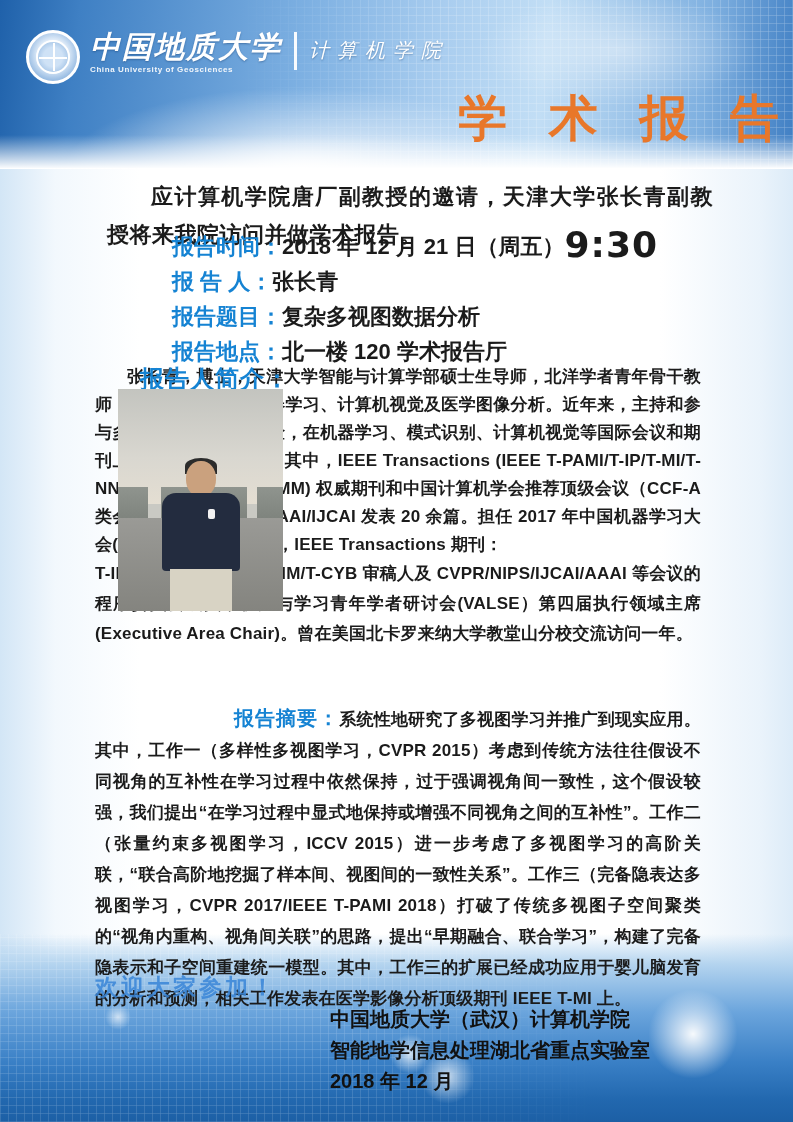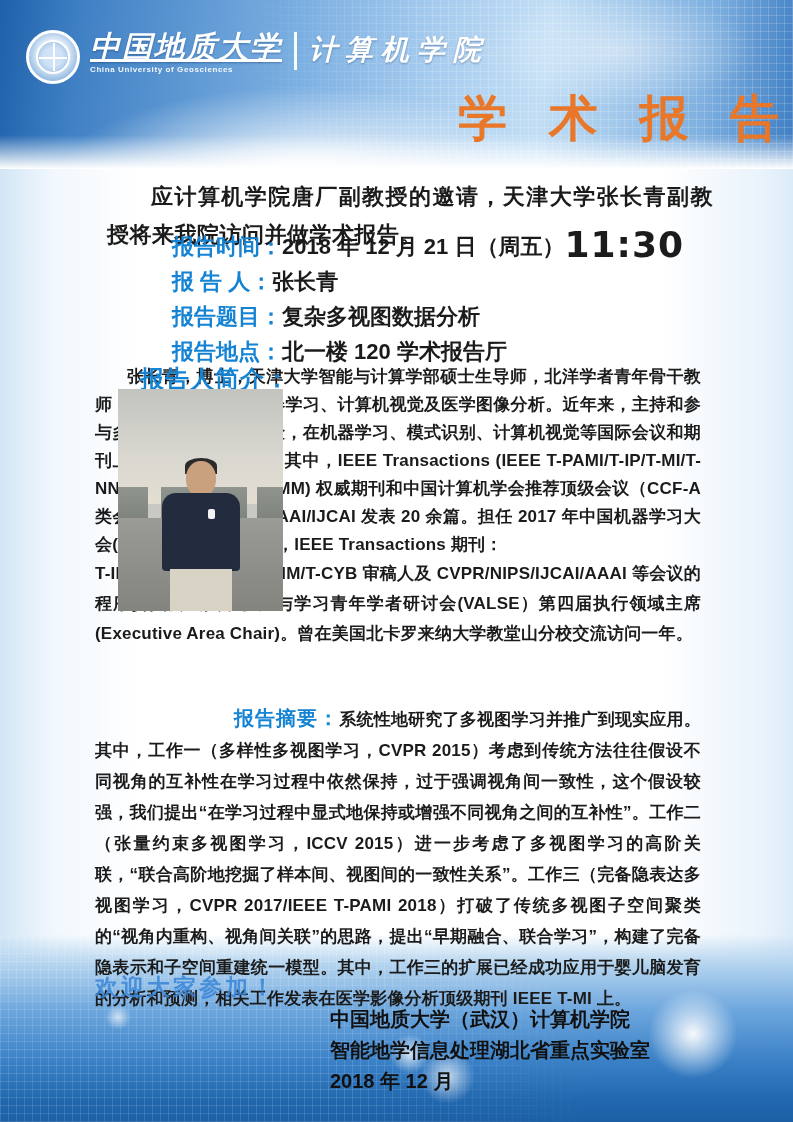--- a/index.html
+++ b/index.html
@@ -29,24 +29,24 @@
   
   .logo{position:absolute;top:30px;left:26px;display:flex;align-items:flex-start;z-index:3;}
   .emblem{width:54px;height:54px;border-radius:50%;border:3px solid #fff;box-sizing:border-box;
     background:radial-gradient(circle at 50% 45%,#eaf3fc 0 38%,#9dbfe4 70%,#6f9fd2 100%);position:relative;flex:none;}
   .emblem .ring{position:absolute;inset:7px;border:2px solid #ffffff;border-radius:50%;
     background:radial-gradient(circle,#cfe2f6 0 45%,#8db4de 100%);}
   .emblem .bar-h{position:absolute;left:10px;right:10px;top:50%;height:2px;background:#fff;}
   .emblem .bar-v{position:absolute;top:10px;bottom:10px;left:50%;width:2px;background:#fff;}
   .logo-textwrap{margin-left:10px;color:#fff;}
   .uni-cn{font-size:30px;font-weight:bold;font-style:italic;letter-spacing:2px;line-height:34px;
-    text-shadow:0 1px 2px rgba(20,60,110,.45);text-decoration:underline;}
+    text-shadow:0 1px 2px rgba(20,60,110,.45);}
   .uni-en{font-size:8px;letter-spacing:.6px;opacity:.92;margin-top:1px;font-weight:bold;}
   .logo-divider{width:3px;height:38px;background:#fff;margin:2px 12px 0 12px;flex:none;opacity:.95;}
-  .college-cn{font-size:28px;font-weight:bold;font-style:italic;color:#fff;letter-spacing:8px;line-height:40px;
+  .college-cn{font-size:20px;font-weight:normal;font-style:italic;color:#fff;letter-spacing:8px;line-height:40px;
     text-shadow:0 1px 2px rgba(20,60,110,.45);}
   .poster-title{
     position:absolute;top:86px;left:0;width:100%;text-align:right;z-index:3;
     color:#E8772A;font-size:49px;font-weight:bold;letter-spacing:14px;text-indent:14px;
   }
   
   .banner-bottom{
     position:absolute;left:0;bottom:0;width:793px;height:188px;z-index:0;
     background:linear-gradient(180deg,rgba(214,232,247,0) 0%,#b4d4ef 16%,#6aa4dc 42%,#3a80c6 68%,#2268af 88%,#1c5fa5 100%);
   }
@@ -146,21 +146,21 @@
   </div>
 
   <div class="poster-title">学 术 报 告</div>
 
   <div class="content">
 
     <p class="intro" style="margin:12px">应计算机学院唐厂副教授的邀请，天津大学张长青副教授将来我院访问并做学术报告。</p>
 
     <div class="details">
       <div class="detail-line">
-        <span class="lbl">报告时间：</span><span>2018 年 12 月 21 日（周五）</span><span class="big-time">11:30</span>
+        <span class="lbl">报告时间：</span><span>2018 年 12 月 21 日（周五）</span><span class="big-time">9:30</span>
       </div>
       <div class="detail-line">
         <span class="lbl">报 告 人：</span><span>张长青</span>
       </div>
       <div class="detail-line">
         <span class="lbl">报告题目：</span><span>复杂多视图数据分析</span>
       </div>
       <div class="detail-line">
         <span class="lbl">报告地点：</span><span>北一楼 120 学术报告厅</span>
       </div>

